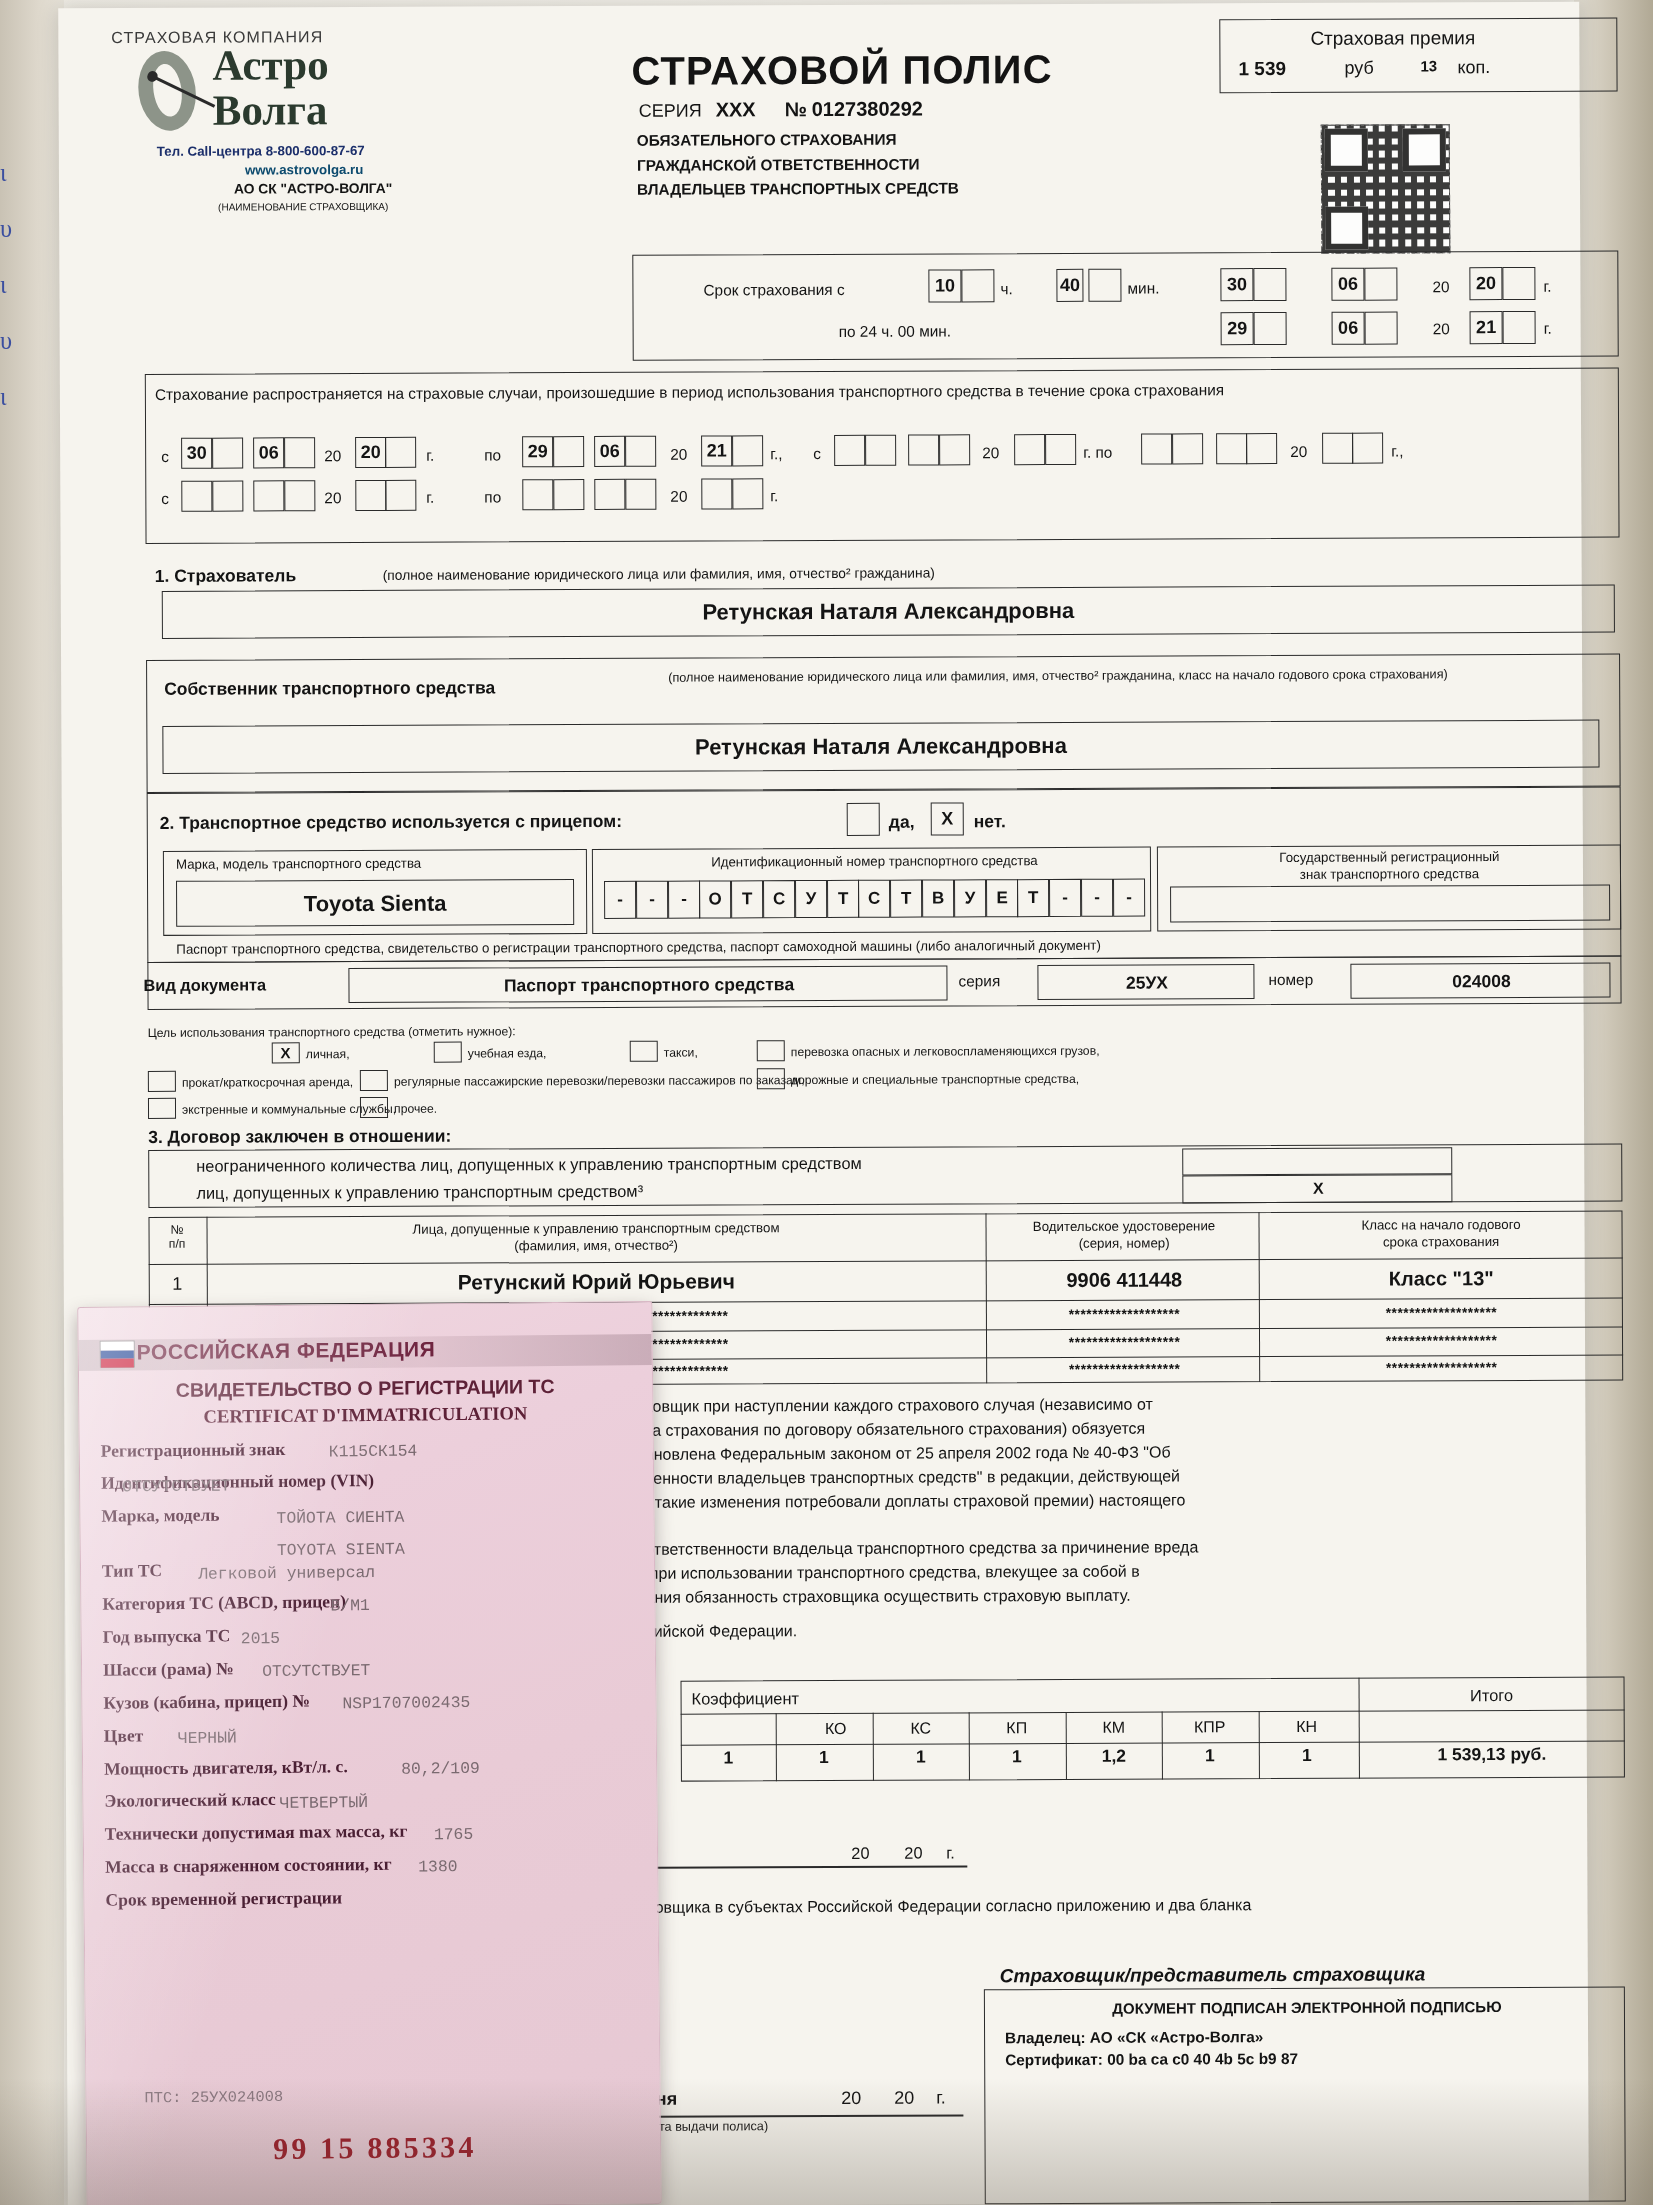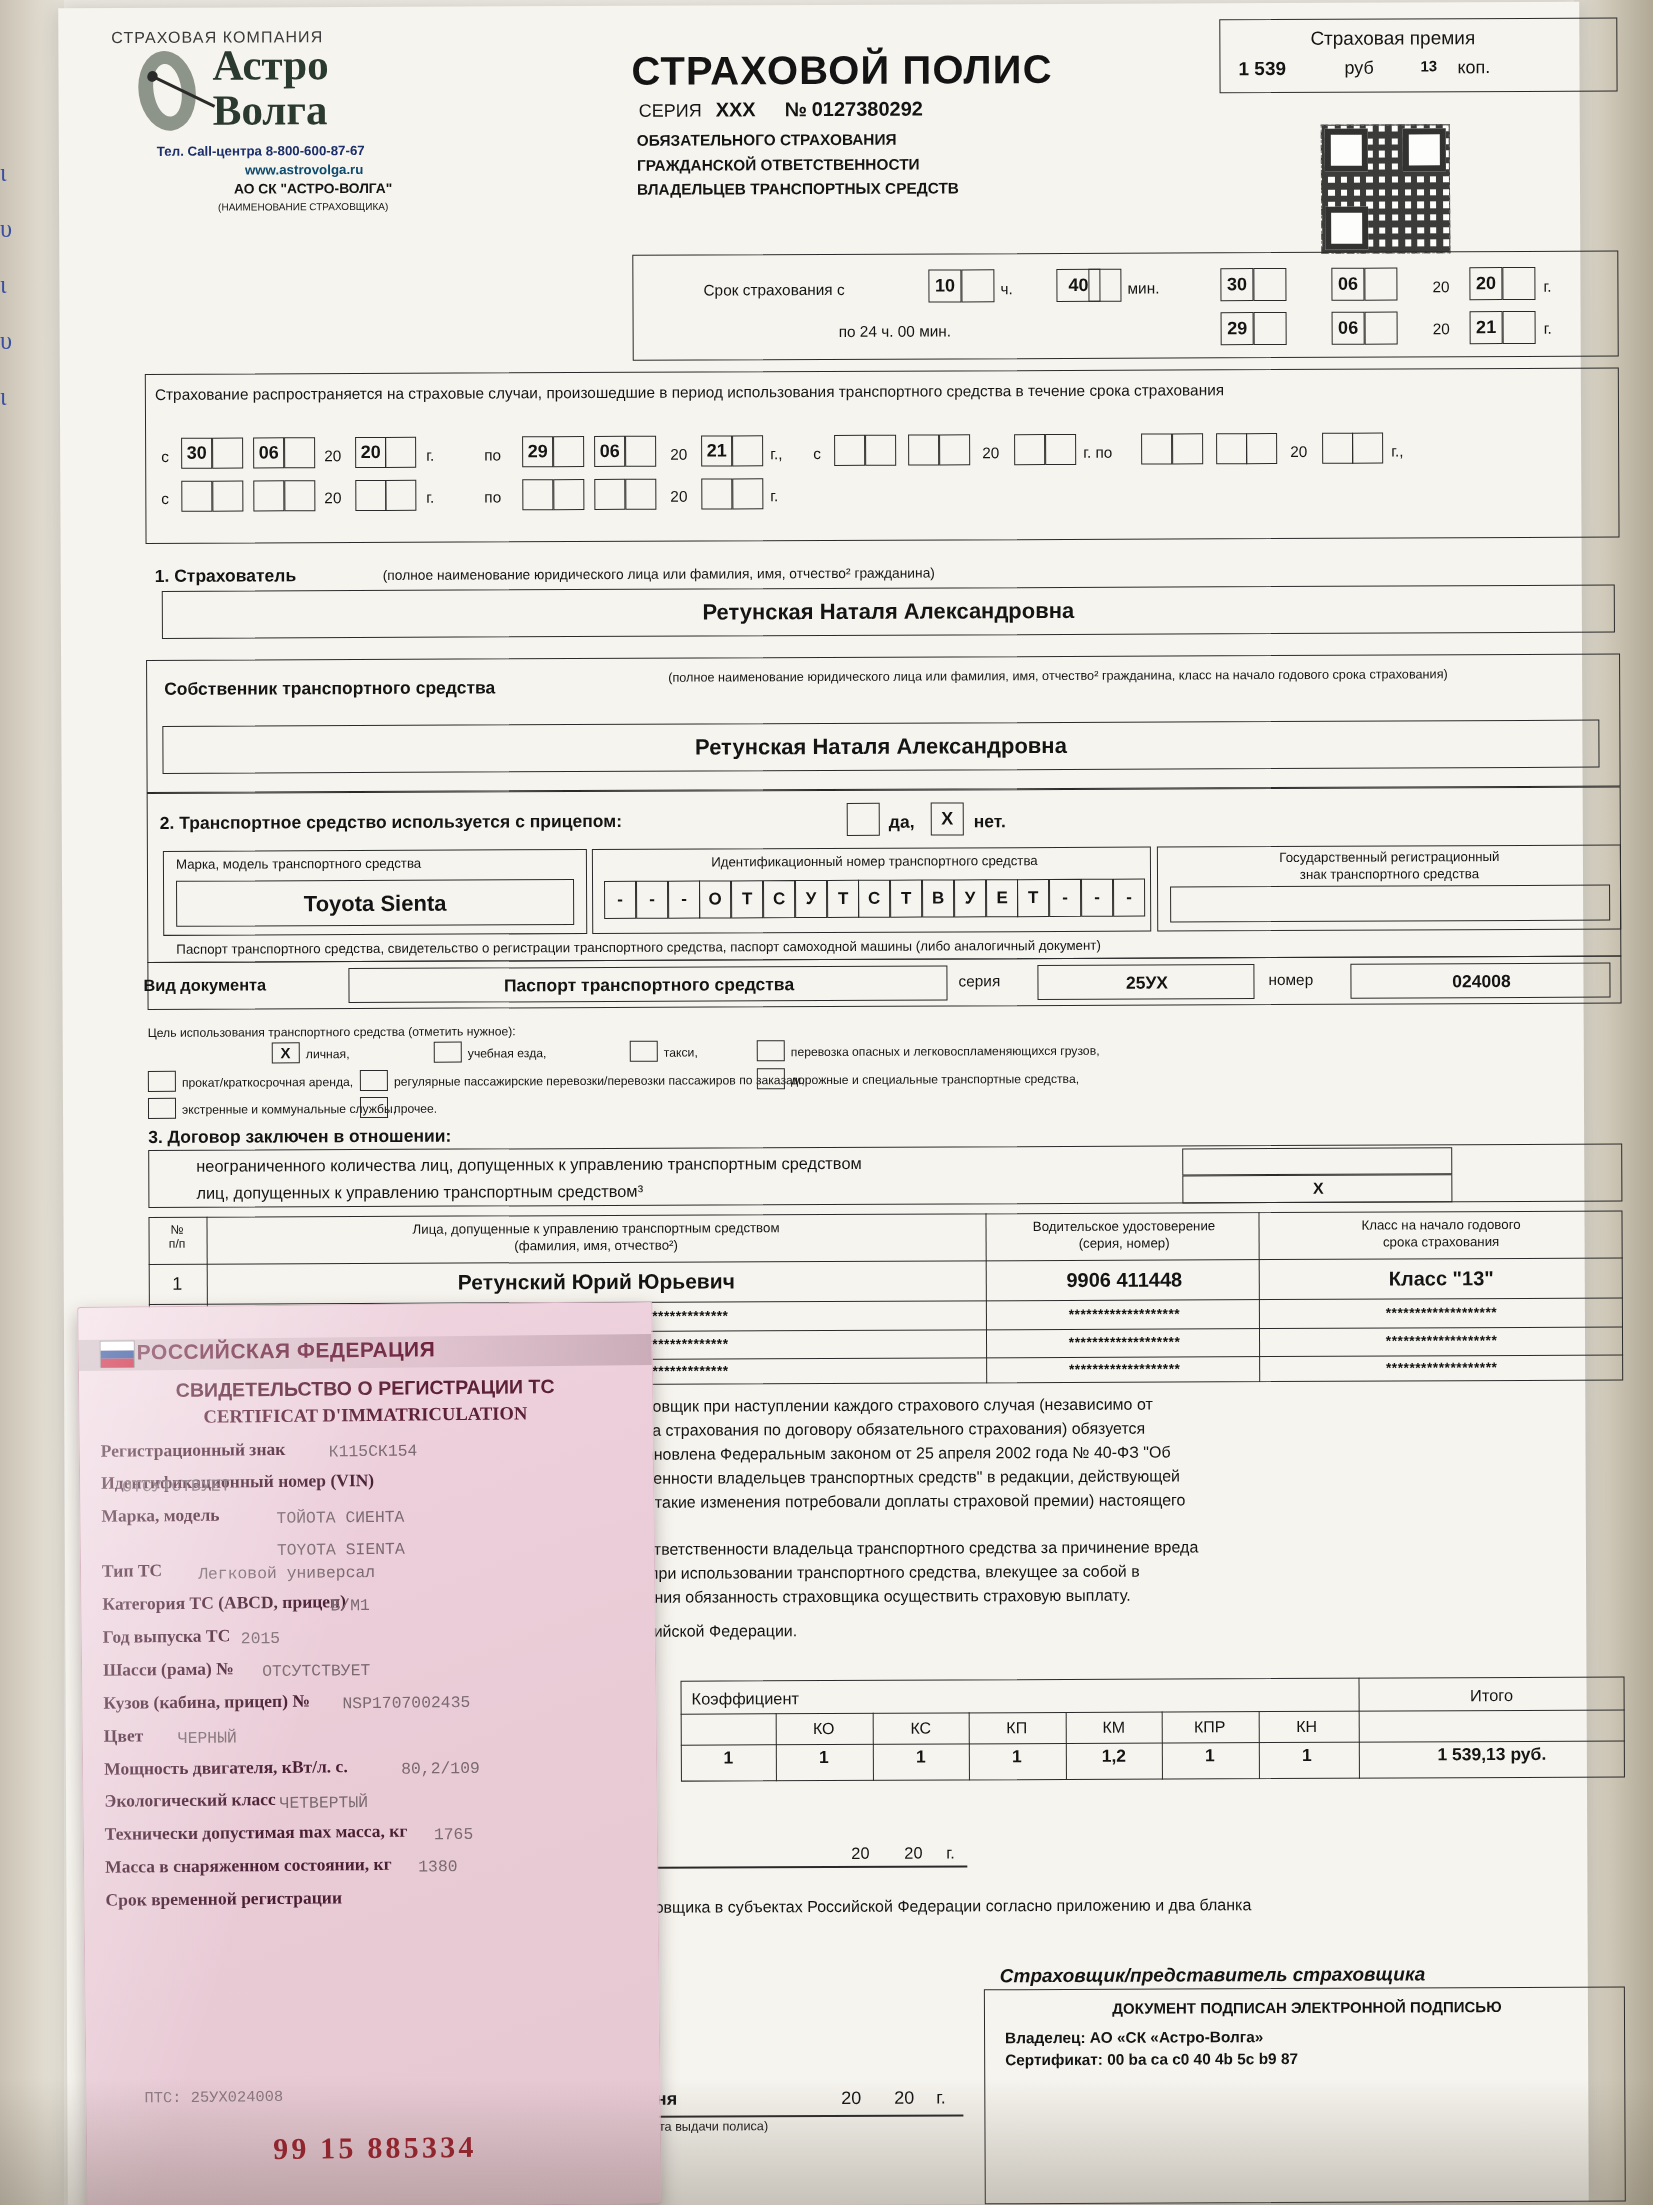--- a/index.html
+++ b/index.html
@@ -156,21 +156,21 @@
         <div class="fp" style="left:3.2px;top:3.2px;"></div>
         <div class="fp" style="right:3.2px;top:3.2px;"></div>
         <div class="fp" style="left:3.2px;bottom:3.2px;"></div>
       </div>
 
       <div class="bx" style="left:573px;top:249px;width:986px;height:106px;"></div>
       <div class="abs" style="left:644px;top:276px;font-size:15.4px;">Срок страхования с</div>
       <div class="cell" style="left:869px;top:265px;width:33px;height:33px;">10</div>
       <div class="cell" style="left:902px;top:265px;width:33px;height:33px;"></div>
       <div class="abs" style="left:941px;top:276px;font-size:15.4px;">ч.</div>
-      <div class="cell" style="left:997px;top:265px;width:44px;height:33px;">40</div>
+      <div class="cell" style="left:997px;top:265px;width:27px;height:33px;">40</div>
       <div class="cell" style="left:1029px;top:265px;width:33px;height:33px;"></div>
       <div class="abs" style="left:1068px;top:276px;font-size:15.4px;">мин.</div>
       <div class="cell" style="left:1161px;top:265px;width:33px;height:33px;">30</div>
       <div class="cell" style="left:1194px;top:265px;width:33px;height:33px;"></div>
       <div class="cell" style="left:1272px;top:265px;width:33px;height:33px;">06</div>
       <div class="cell" style="left:1305px;top:265px;width:33px;height:33px;"></div>
       <div class="abs" style="left:1373px;top:276px;font-size:15.4px;">20</div>
       <div class="cell" style="left:1410px;top:265px;width:33px;height:33px;">20</div>
       <div class="cell" style="left:1443px;top:265px;width:33px;height:33px;"></div>
       <div class="abs" style="left:1484px;top:276px;font-size:15.4px;">г.</div>
@@ -393,21 +393,21 @@
       </div>
       <div class="abs" style="left:567px;top:1617px;font-size:16px;">...сийской Федерации.</div>
 
       <div class="bx" style="left:615px;top:1675px;width:944px;height:101px;"></div>
       <div class="abs" style="left:615px;top:1675px;width:944px;height:33px;border-bottom:1.1px solid #2a2a2a;"></div>
       <div class="abs" style="left:626px;top:1684px;font-size:16.4px;">Коэффициент</div>
       <div class="abs" style="left:1293px;top:1675px;width:1.1px;height:101px;background:#2a2a2a;"></div>
       <div class="abs" style="left:1299px;top:1684px;width:254px;text-align:center;font-size:16.4px;">Итого</div>
       <div id="coeff-head">
           <div class="abs" style="left: 710px; top: 1708px; width: 1.1px; height: 68px; background: rgb(42, 42, 42);"></div>
-          <div class="abs" style="left: 710px; top: 1715px; width: 96px; text-align: center; font-size: 16px;">КО</div>
+          <div class="abs" style="left: 710px; top: 1715px; width: 96px; text-align: center; font-size: 16px; padding-left: 12px;">КО</div>
           <div class="abs" style="left: 807px; top: 1708px; width: 1.1px; height: 68px; background: rgb(42, 42, 42);"></div>
           <div class="abs" style="left: 807px; top: 1715px; width: 96px; text-align: center; font-size: 16px;">КС</div>
           <div class="abs" style="left: 903px; top: 1708px; width: 1.1px; height: 68px; background: rgb(42, 42, 42);"></div>
           <div class="abs" style="left: 903px; top: 1715px; width: 96px; text-align: center; font-size: 16px;">КП</div>
           <div class="abs" style="left: 1000px; top: 1708px; width: 1.1px; height: 68px; background: rgb(42, 42, 42);"></div>
           <div class="abs" style="left: 1000px; top: 1715px; width: 96px; text-align: center; font-size: 16px;">КМ</div>
           <div class="abs" style="left: 1096px; top: 1708px; width: 1.1px; height: 68px; background: rgb(42, 42, 42);"></div>
           <div class="abs" style="left: 1096px; top: 1715px; width: 96px; text-align: center; font-size: 16px;">КПР</div>
           <div class="abs" style="left: 1193px; top: 1708px; width: 1.1px; height: 68px; background: rgb(42, 42, 42);"></div>
           <div class="abs" style="left: 1193px; top: 1715px; width: 96px; text-align: center; font-size: 16px;">КН</div>

